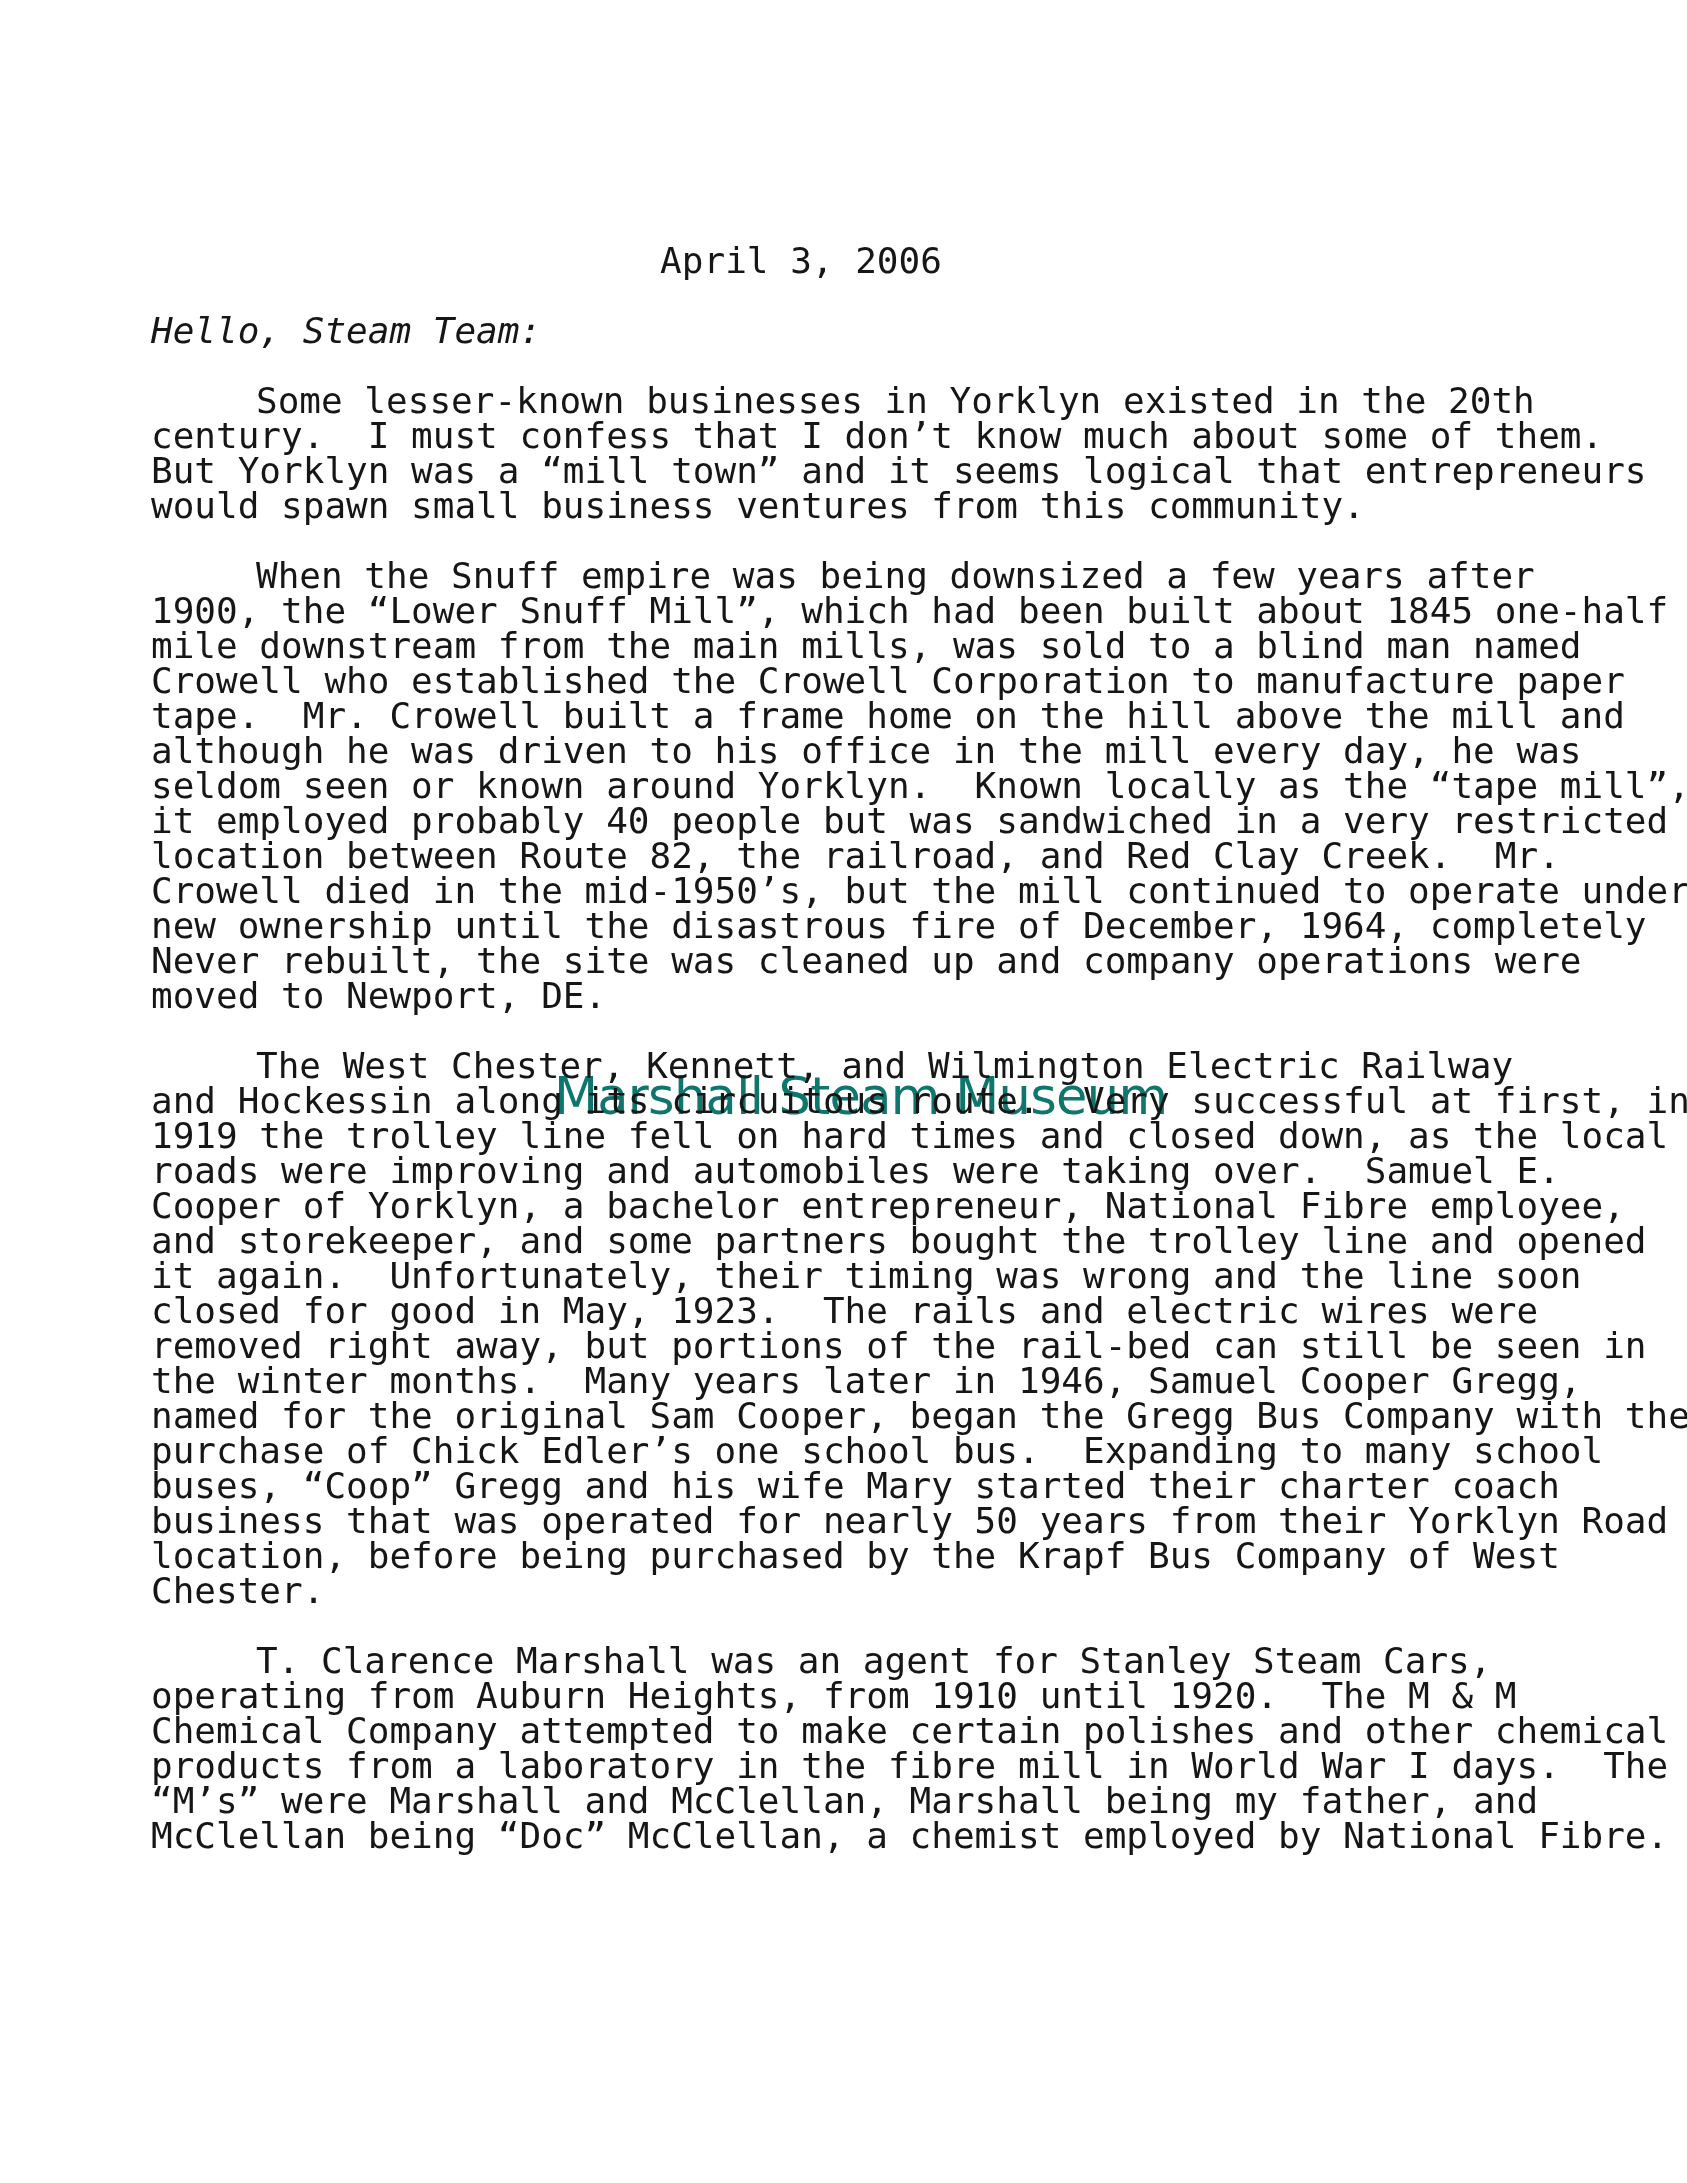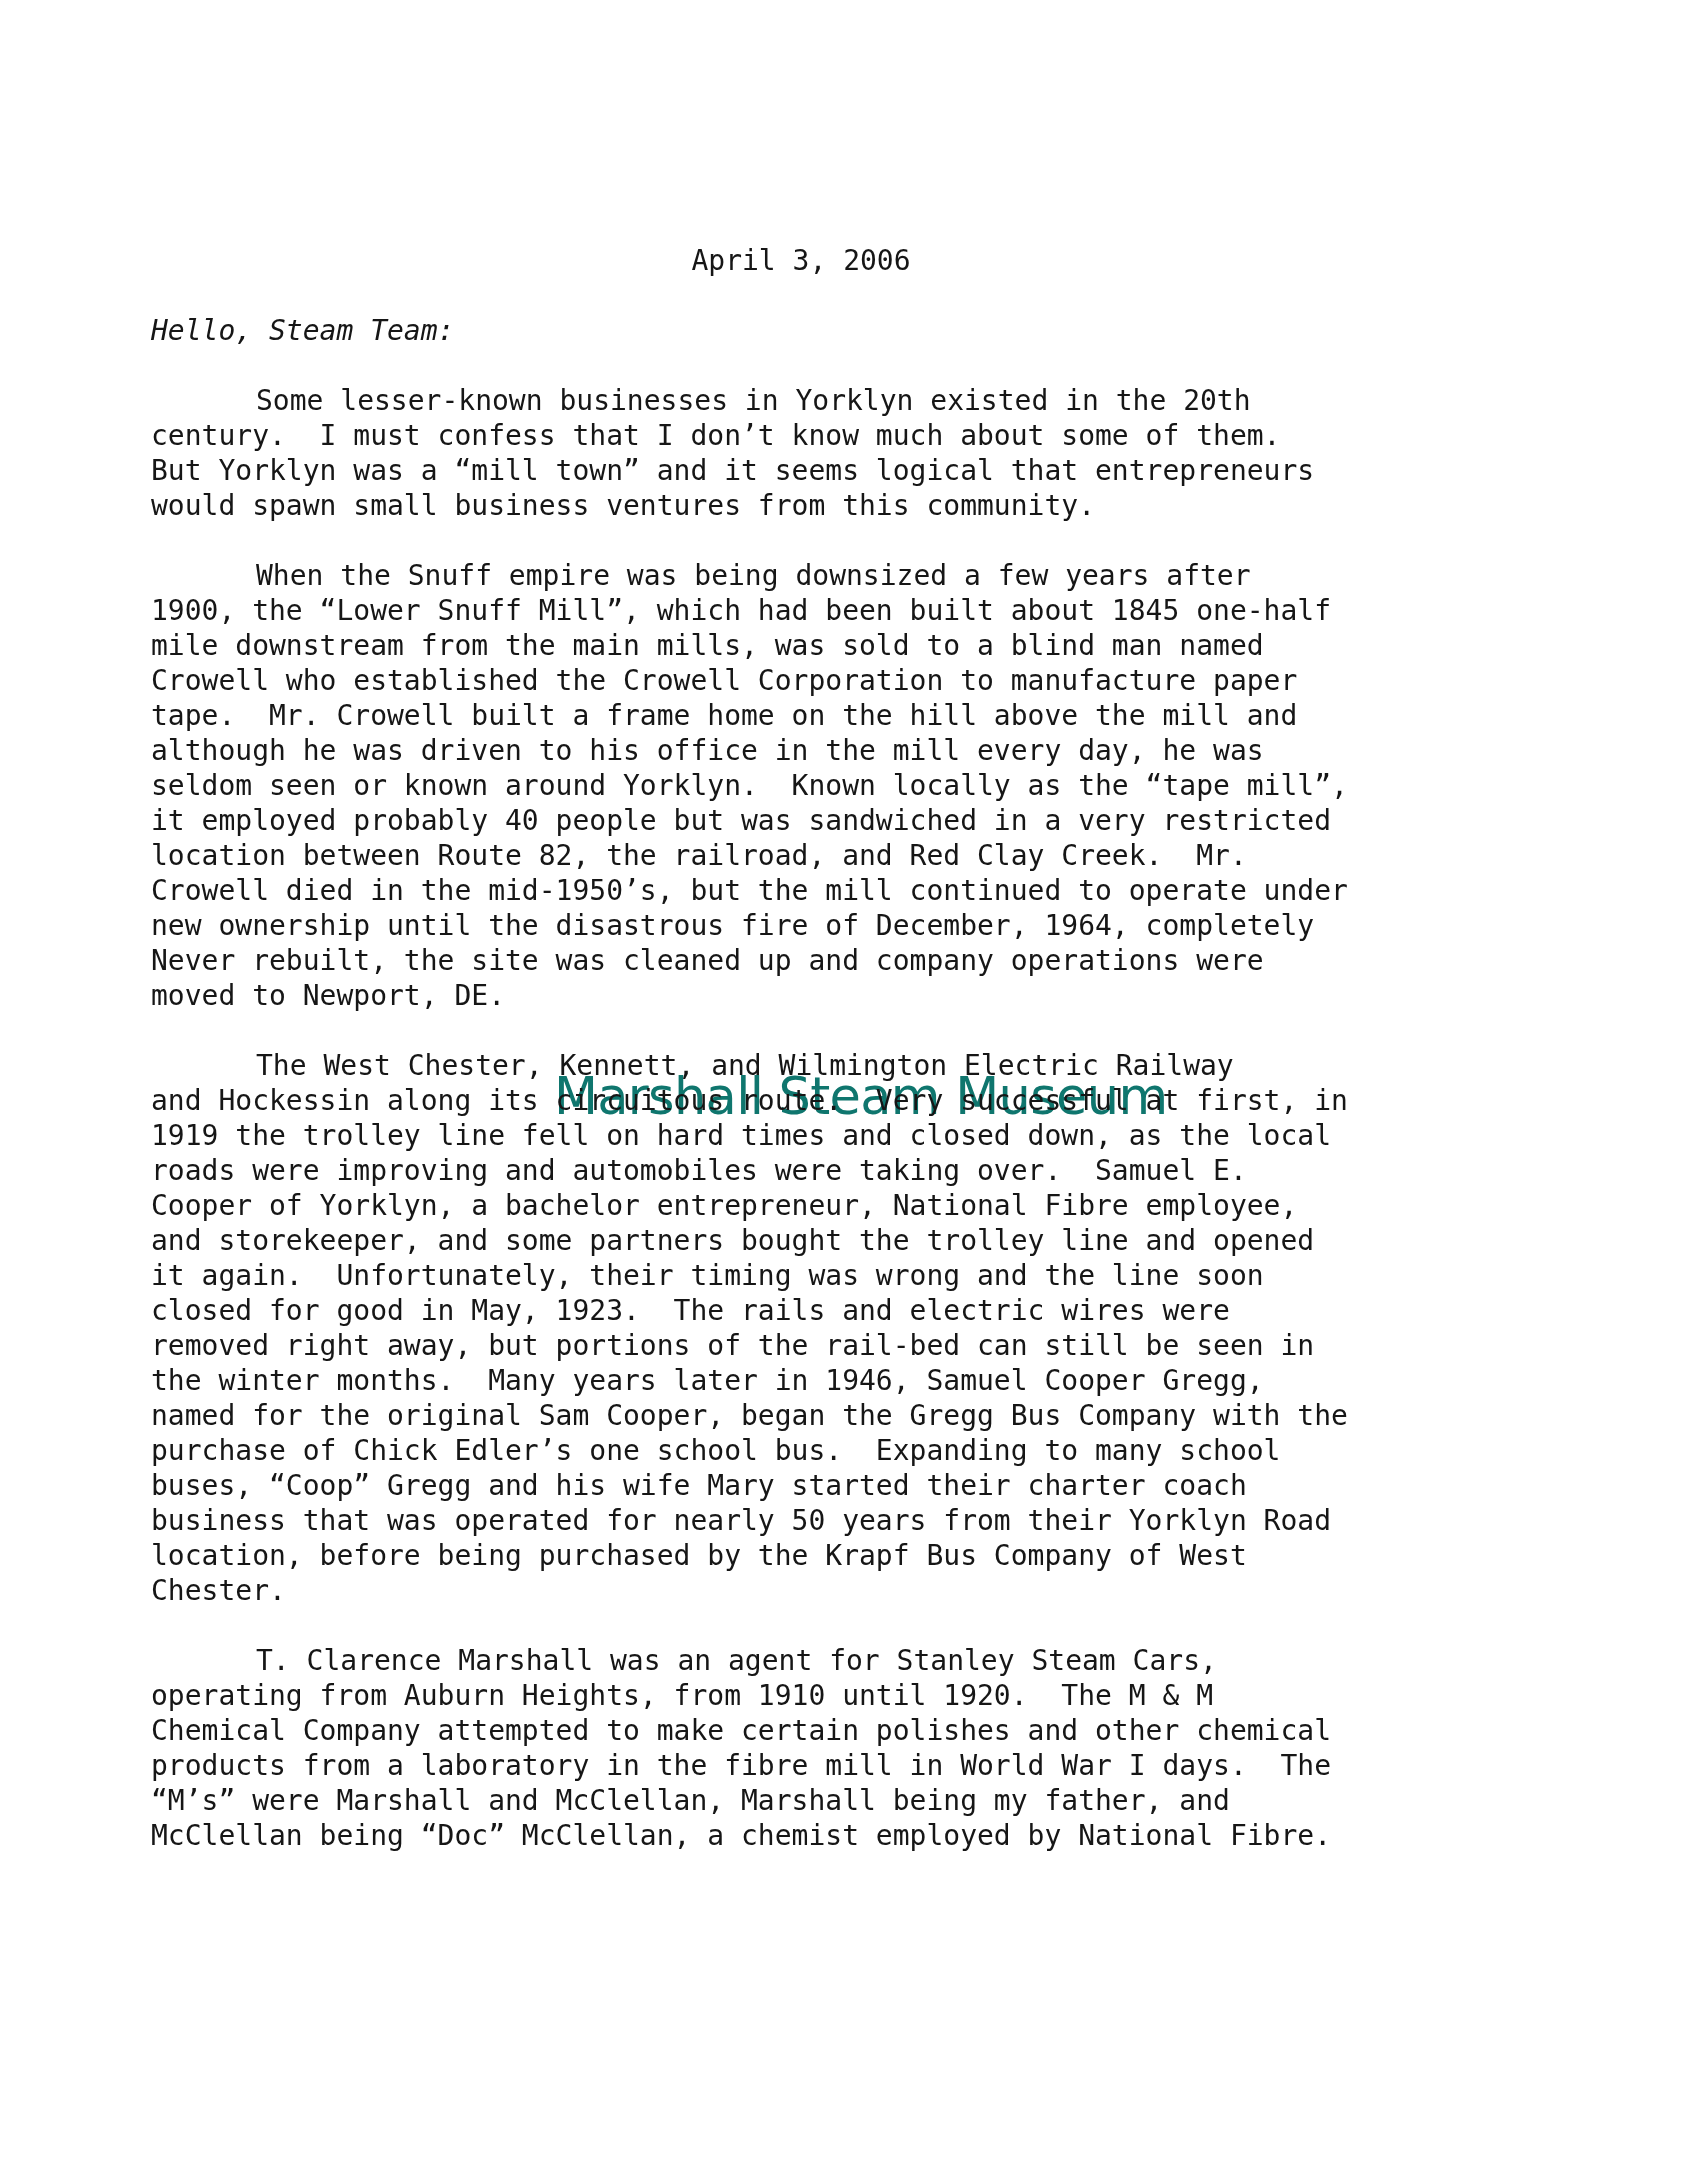--- a/index.html
+++ b/index.html
@@ -27,21 +27,21 @@
     color: #0f766e;
     white-space: nowrap;
   }
   .doc {
     position: absolute;
     left: 151px;
     top: 243px;
     width: 1300px;
     z-index: 2;
     font-family: "DejaVu Sans Mono", monospace;
-    font-size: 28px;
+    font-size: 36px;
     line-height: 35px;
     color: #161616;
   }
   .date-line {
     text-align: center;
     white-space: pre;
   }
   .salutation {
     margin-top: 35px;
     white-space: pre;

